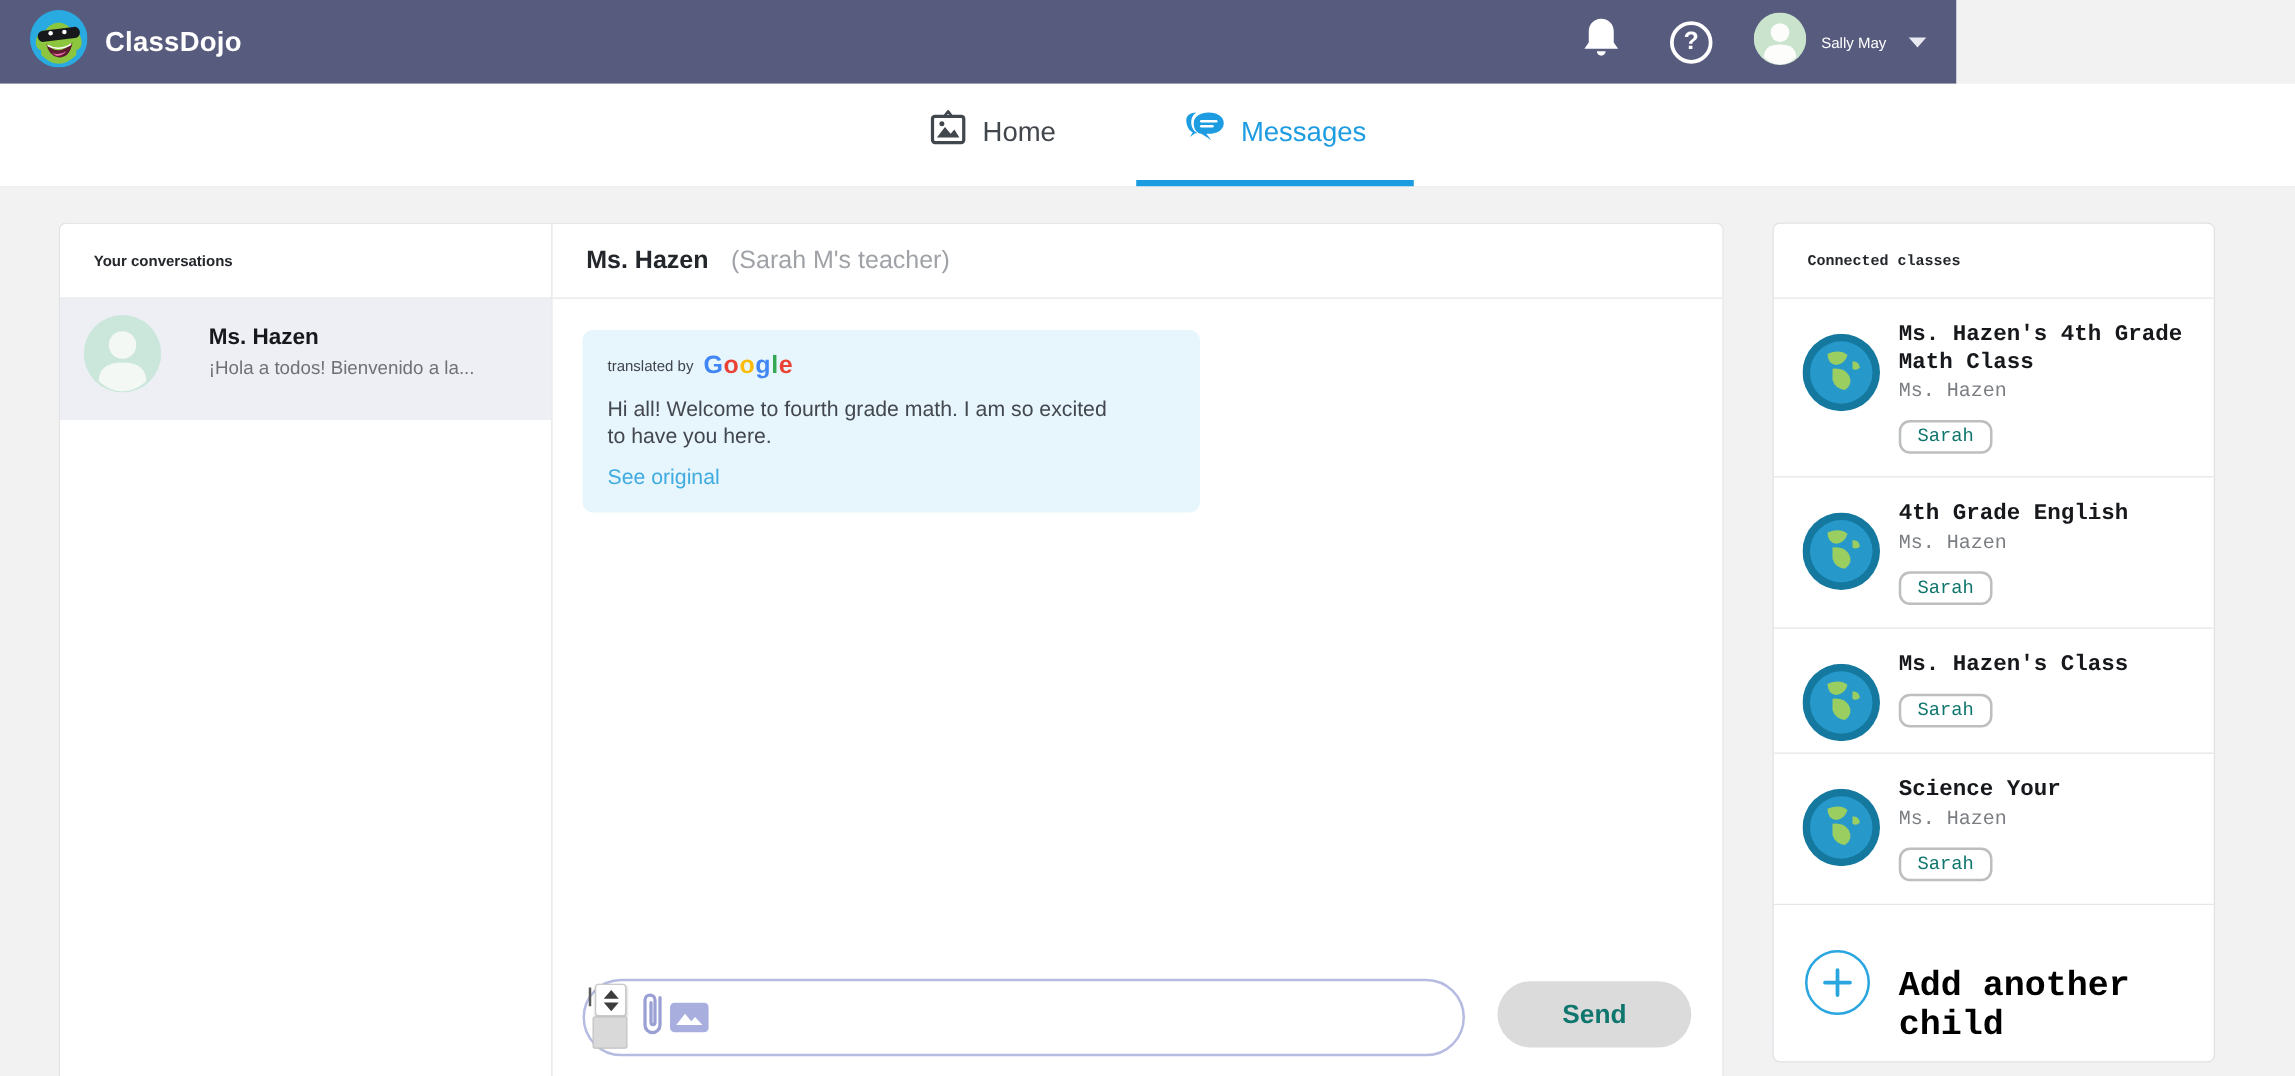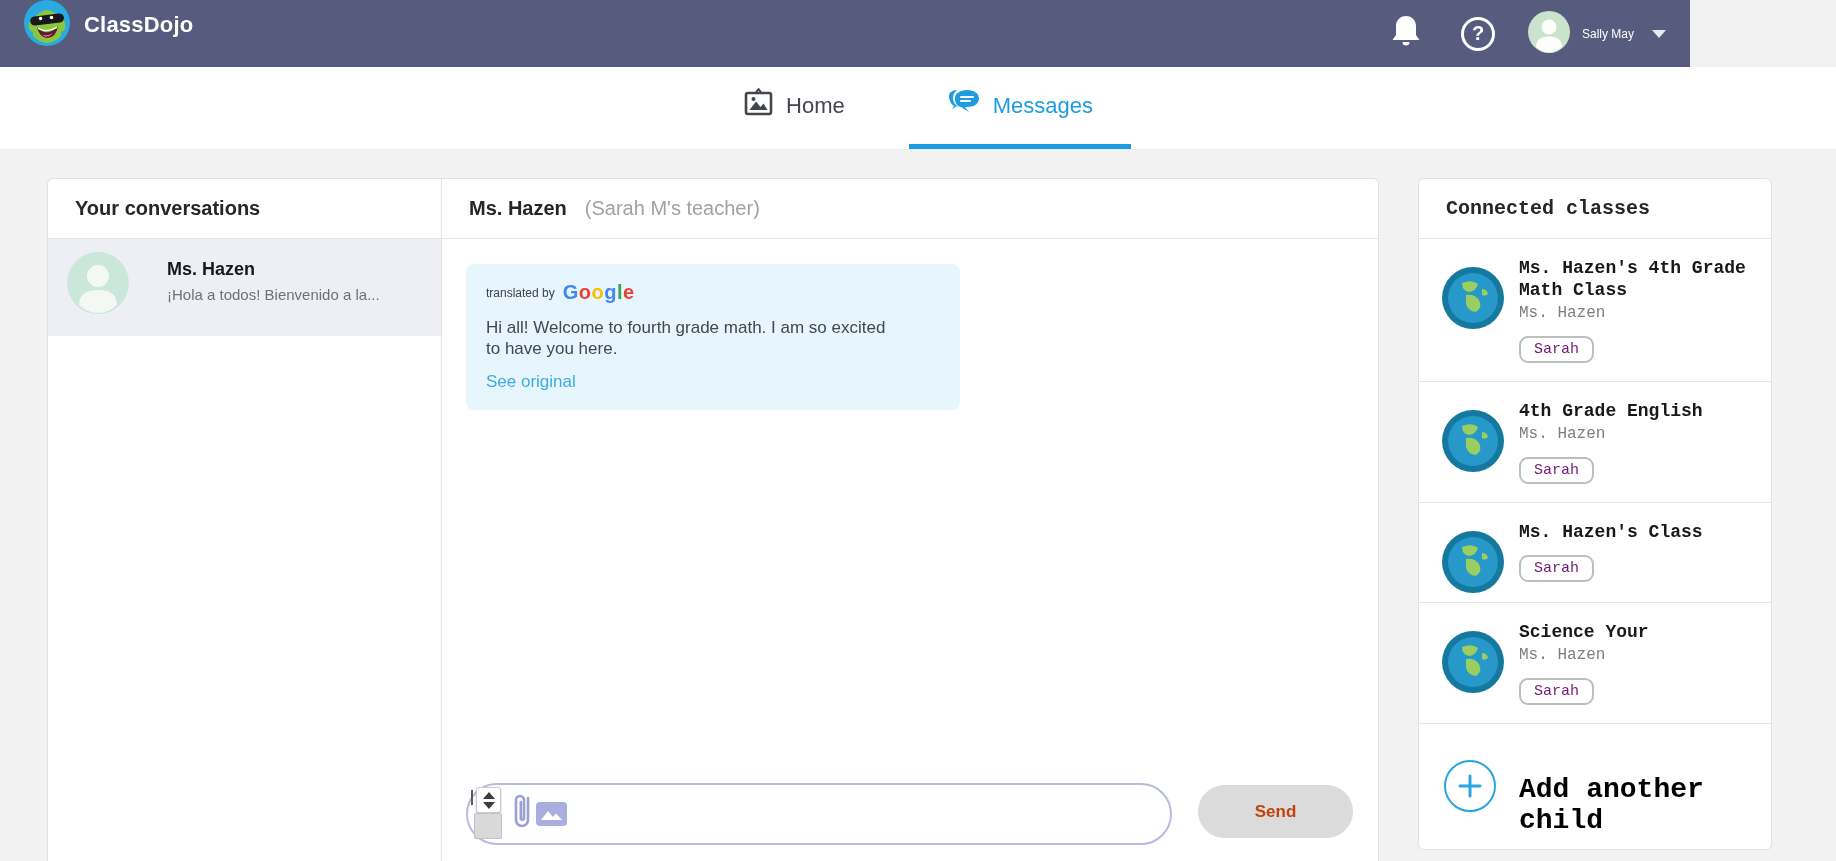--- a/index.html
+++ b/index.html
@@ -1,22 +1,22 @@
 <!DOCTYPE html>
 <html><head>
 <meta charset="utf-8">
 <style>
   * { margin:0; padding:0; box-sizing:border-box; }
   html,body { width:1836px; height:861px; }
   body { font-family:"Liberation Sans","DejaVu Sans",sans-serif; background:#F2F2F3; overflow:hidden; }
   #app { position:relative; width:1836px; height:861px; }
 
   
-  .navbar { position:absolute; left:0; top:0; width:1690px; height:67px; background:#575B7D;
-            display:flex; align-items:flex-start; justify-content:space-between; padding:0 24px; }
+  .navbar { position:absolute; left:0; top:0; width:1565px; height:67px; background:#575B7D;
+            display:flex; align-items:center; justify-content:space-between; padding:0 24px; }
   .brand { display:flex; align-items:center; gap:14px; }
   .brand-name { color:#FFFFFF; font-size:22px; font-weight:bold; letter-spacing:.2px; }
   .nav-right { display:flex; align-items:center; gap:0; }
   .nav-icon-btn { width:72px; height:67px; display:flex; align-items:center; justify-content:center; cursor:pointer; }
   .help-circle { width:34px; height:34px; border:3px solid #fff; border-radius:50%;
                  display:flex; align-items:center; justify-content:center;
                  color:#fff; font-size:20px; font-weight:bold; }
   .user-chip { display:flex; align-items:center; gap:12px; margin-left:14px; cursor:pointer; }
   .user-name { color:#fff; font-size:12px; }
   .caret-down { width:0; height:0; border-left:7px solid transparent; border-right:7px solid transparent;
@@ -27,21 +27,21 @@
             border-bottom:1px solid #EBEBED; display:flex; justify-content:center; align-items:stretch; gap:26px; }
   .tab { display:flex; align-items:center; gap:12px; padding:0 38px; cursor:pointer;
          font-size:22px; color:#42464D; border-bottom:5px solid transparent; }
   .tab.active { color:#1E9CE2; border-bottom-color:#1B9BE0; }
 
   
   .main-card { position:absolute; left:47px; top:178px; width:1332px; height:683px; background:#fff;
                border:1px solid #DFE1E4; border-bottom:none; border-radius:6px 6px 0 0; display:flex; }
   .conv-panel { width:394px; border-right:1px solid #E4E5E8; display:flex; flex-direction:column; }
   .panel-header { height:60px; flex:0 0 60px; display:flex; align-items:center; padding:0 27px;
-                  border-bottom:1px solid #E4E5E8; font-size:20px; font-weight:bold; color:#23262B; }
+                  border-bottom:1px solid #E4E5E8; font-size:12px; font-weight:bold; color:#23262B; }
   .conv-item { height:97px; background:#EDEFF4; position:relative; cursor:pointer; }
   .conv-avatar { position:absolute; left:19px; top:13px; }
   .conv-name { position:absolute; left:119px; top:20px; font-size:18px; font-weight:bold; color:#16181C; }
   .conv-preview { position:absolute; left:119px; top:47px; font-size:15px; color:#6E7175; white-space:nowrap; }
 
   .thread-panel { flex:1; position:relative; }
   .thread-header { height:60px; display:flex; align-items:center; gap:18px; padding:0 27px;
                    border-bottom:1px solid #E4E5E8; }
   .thread-name { font-size:20px; font-weight:bold; color:#23262B; }
   .thread-subtitle { font-size:20px; color:#9FA2A6; }
@@ -64,33 +64,33 @@
   .stepper-artifact { position:absolute; left:3px; top:1px; }
   .caret-line { position:absolute; left:0; top:4px; width:2px; height:15px; background:#5a5a5a; }
   .stepper-box { position:absolute; left:5px; top:1px; width:25px; height:26px; background:#fff;
                  border:1px solid #c9c9c9; border-radius:3px; box-shadow:0 1px 2px rgba(0,0,0,.25);
                  display:flex; flex-direction:column; align-items:center; justify-content:center; gap:3px; cursor:pointer; }
   .tri-up { width:0; height:0; border-left:6px solid transparent; border-right:6px solid transparent; border-bottom:7px solid #3c3c3c; }
   .tri-down { width:0; height:0; border-left:6px solid transparent; border-right:6px solid transparent; border-top:7px solid #3c3c3c; }
   .gray-square { position:absolute; left:3px; top:27px; width:28px; height:26px; background:#D9D9D9;
                  border:1px solid #c2c2c2; border-radius:2px; }
   .send-btn { position:absolute; left:756px; top:606px; width:155px; height:53px; border:none;
-              background:#DBDBDB; color:#c2410c; font-size:17px; font-weight:bold; border-radius:27px;
+              background:#DBDBDB; color:#0f766e; font-size:21px; font-weight:bold; border-radius:27px;
               font-family:"Liberation Sans",sans-serif; cursor:default; }
 
   
   .classes-card { position:absolute; left:1418px; top:178px; width:354px; background:#fff;
                   border:1px solid #DFE1E4; border-radius:6px; overflow:hidden;font-family:Liberation Mono, monospace; }
   .class-item { position:relative; border-bottom:1px solid #E4E5E8; padding:18px 20px 18px 100px; min-height:100px; }
   .class-avatar { position:absolute; left:23px; top:28px; }
   .class-title { font-size:18px; font-weight:bold; color:#16181C; line-height:22px; }
   .class-teacher { font-size:16px; color:#7B7E82; margin-top:2px; line-height:21px; }
   .class-teacher:empty { display:none; }
   .student-tag { display:inline-block; margin-top:12px; border:2px solid #BCBEC0; border-radius:9px;
-                 padding:3px 13px; font-size:15px; color:#701a75; }
+                 padding:3px 13px; font-size:15px; color:#0f766e; }
   .add-child-row { position:relative; height:125px; cursor:pointer; }
   .plus-circle { position:absolute; left:25px; top:36px; width:52px; height:52px; border:2px solid #29A5DF;
                  border-radius:50%; display:flex; align-items:center; justify-content:center; }
   .add-child-label { position:absolute; left:100px; top:50px; font-size:28px; font-weight:bold; color:#000000; }
 </style>
 </head>
 <body>
 
 <div id="app">
 

